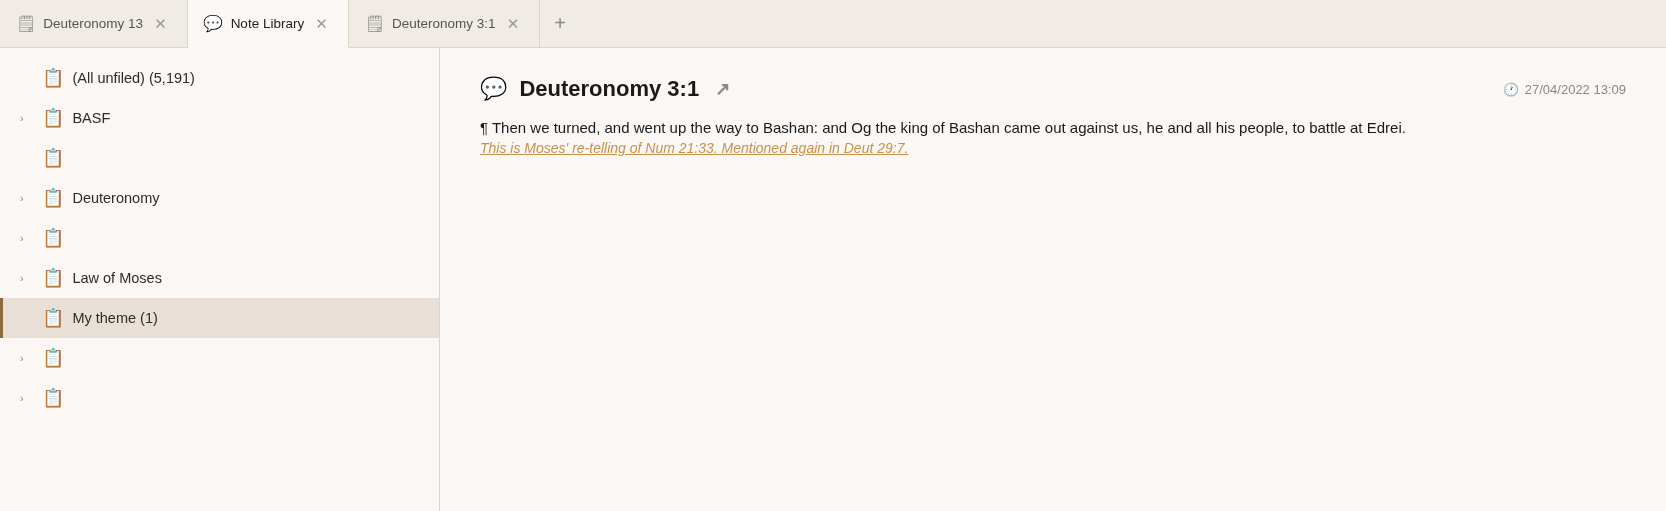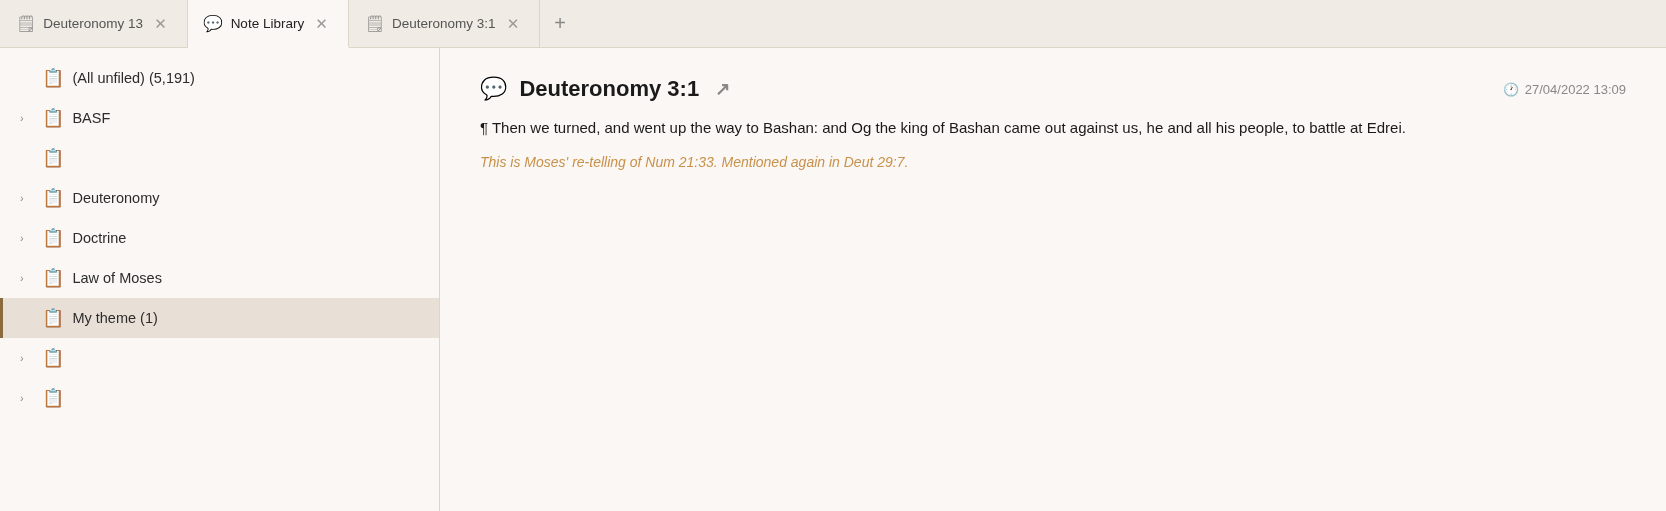--- a/index.html
+++ b/index.html
@@ -142,26 +142,27 @@
       font-size: 13px;
       color: #888;
       display: flex;
       align-items: center;
       gap: 5px;
     }
     .content-verse {
       font-size: 15px;
       line-height: 1.6;
       color: #1a1a1a;
-      margin-bottom: 14px;
+      margin-bottom: 0;
     }
     .content-note {
       font-size: 14px;
       color: #c8914a;
       font-style: italic;
+      text-decoration: underline;
     }
   </style>
 </head>
 <body>
 
 <div class="tab-bar">
   <div class="tab">
     <span class="tab-icon">🗒</span>
     <span>Deuteronomy 13</span>
     <span class="tab-close">✕</span>
@@ -204,21 +205,20 @@
 
     <div class="sidebar-item">
       <span class="chevron">›</span>
       <span class="folder-icon">📋</span>
       <span class="item-label">Deuteronomy</span>
     </div>
 
     <div class="sidebar-item">
       <span class="chevron">›</span>
       <span class="folder-icon">📋</span>
-      <span class="item-label">Doctrine</span>
     </div>
 
     <div class="sidebar-item">
       <span class="chevron">›</span>
       <span class="folder-icon">📋</span>
       <span class="item-label">Law of Moses</span>
     </div>
 
     <div class="sidebar-item active">
       <span class="chevron"> </span>

